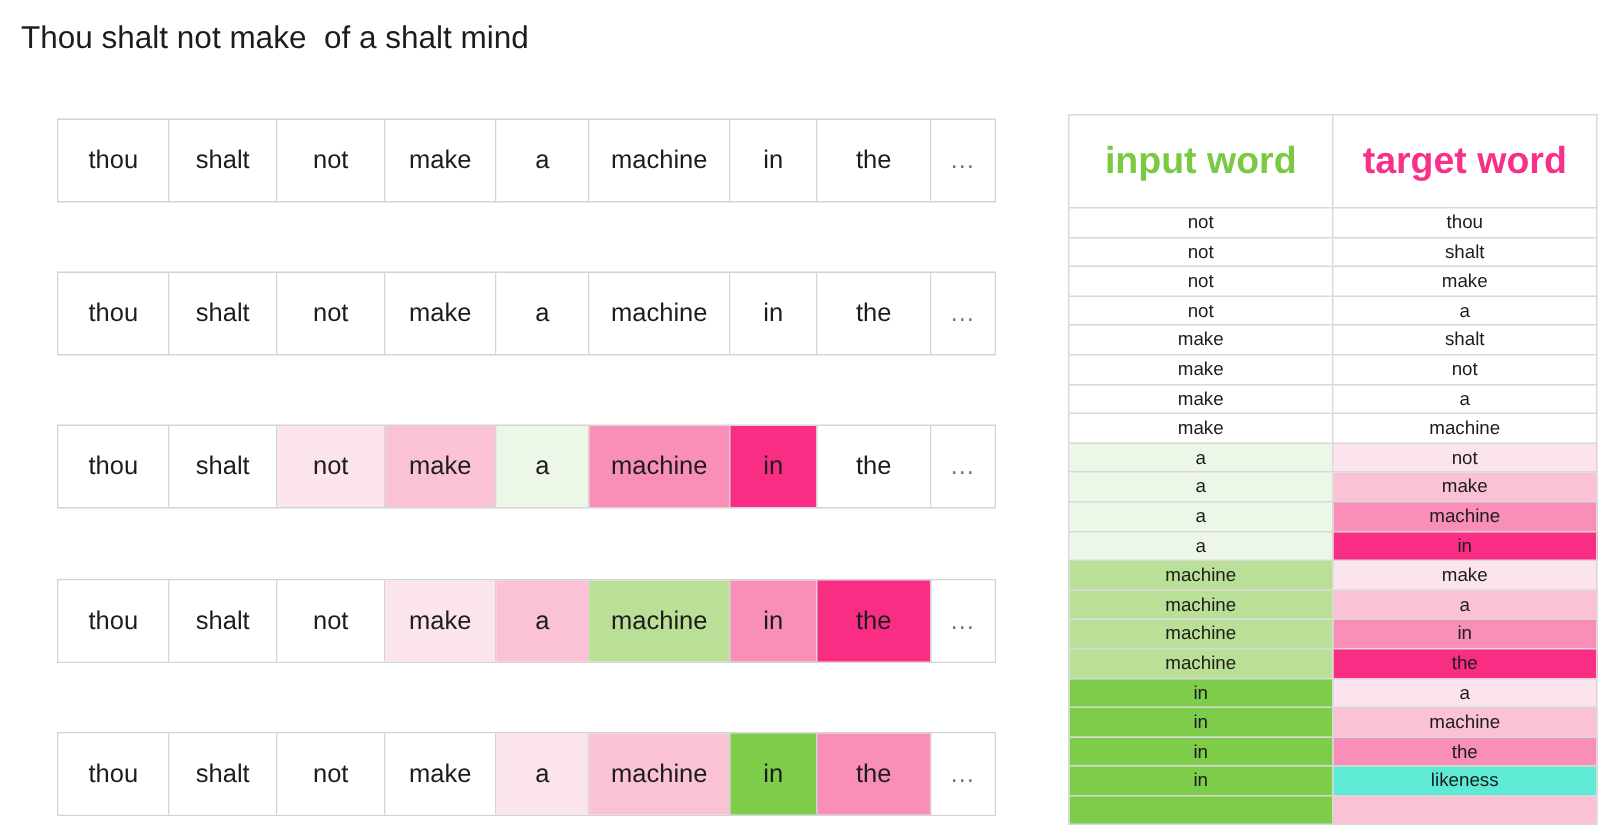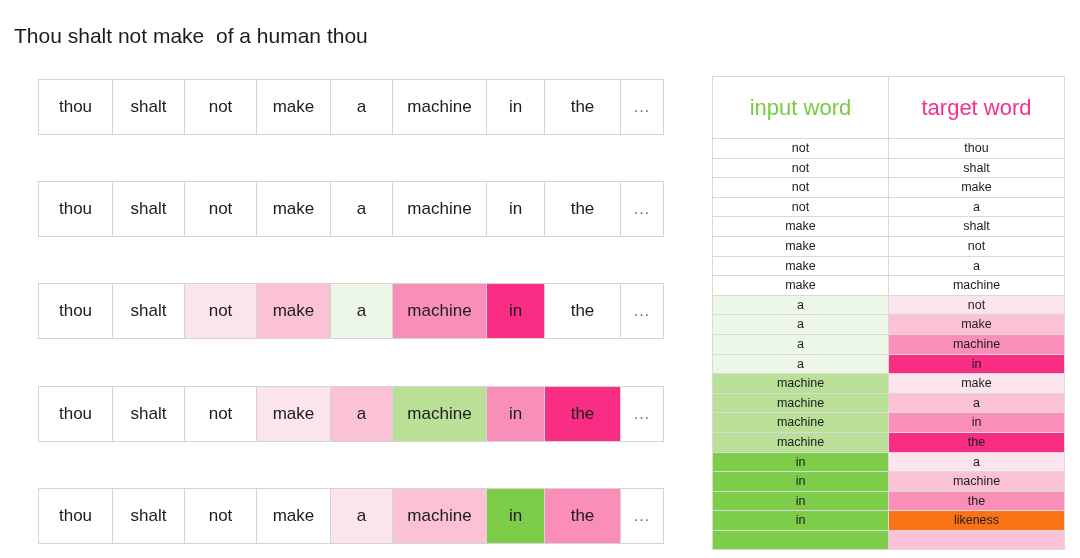--- a/index.html
+++ b/index.html
@@ -19,21 +19,21 @@
     background: #ffffff;
   }
 
   
   .title-line {
     position: absolute;
     left: 14px;
     top: 14px;
     height: 34px;
     display: flex;
-    align-items: flex-end;
+    align-items: flex-start;
     font-size: 21px;
     color: #1c1c1c;
     white-space: pre;
   }
   .title-seg { display: block; }
   .title-highlight {
     display: block;
     border: 4px solid #f7308a;
     border-radius: 7px;
     padding: 2px 5px 3px 5px;
@@ -81,41 +81,41 @@
     border-collapse: collapse;
     table-layout: fixed;
   }
   .wt th, .wt td {
     border: 1px solid #d9d9d9;
     text-align: center;
     color: #1c1c1c;
   }
   .wt th {
     height: 62px;
-    font-size: 22px;
-    font-weight: normal;
+    font-size: 25px;
+    font-weight: bold;
     background: #ffffff;
   }
   .wt th.input-h  { color: #7ac943; }
   .wt th.target-h { color: #f7308a; text-align: center; }
   .wt td {
     height: 19.6px;
     font-size: 12.5px;
     line-height: 1;
   }
   .wt col.c-in  { width: 176px; }
   .wt col.c-tg  { width: 176px; }
 </style>
 </head>
 <body>
 
 <div id="stage">
 
   <div class="title-line">
-    <span class="title-seg">Thou shalt not make</span><span class="title-seg">&nbsp;</span><span class="title-seg">&nbsp;</span><span class="title-seg">of a human thou</span>
+    <span class="title-seg">Thou shalt not make</span><span class="title-seg">&nbsp;</span><span class="title-seg">&nbsp;</span><span class="title-seg">of a shalt mind</span>
   </div>
 
   <div id="strips-host">
       <div class="strip" style="top: 79px;">
         <div class="cell w-thou" style="background: rgb(255, 255, 255);">thou</div>
         <div class="cell w-shalt" style="background: rgb(255, 255, 255);">shalt</div>
         <div class="cell w-not" style="background: rgb(255, 255, 255);">not</div>
         <div class="cell w-make" style="background: rgb(255, 255, 255);">make</div>
         <div class="cell w-a" style="background: rgb(255, 255, 255);">a</div>
         <div class="cell w-machine" style="background: rgb(255, 255, 255);">machine</div>
@@ -252,21 +252,21 @@
         <tr>
           <td style="background: rgb(125, 204, 74);">in</td>
           <td style="background: rgb(251, 194, 214);">machine</td>
         </tr>
         <tr>
           <td style="background: rgb(125, 204, 74);">in</td>
           <td style="background: rgb(249, 143, 185);">the</td>
         </tr>
         <tr>
           <td style="background: rgb(125, 204, 74);">in</td>
-          <td style="background: #f97316;">likeness</td>
+          <td style="background: #5eead4;">likeness</td>
         </tr>
         <tr>
           <td style="background: rgb(125, 204, 74);"></td>
           <td style="background: rgb(251, 194, 214);"></td>
         </tr>
       </tbody>
   </table>
 
 </div>
 

